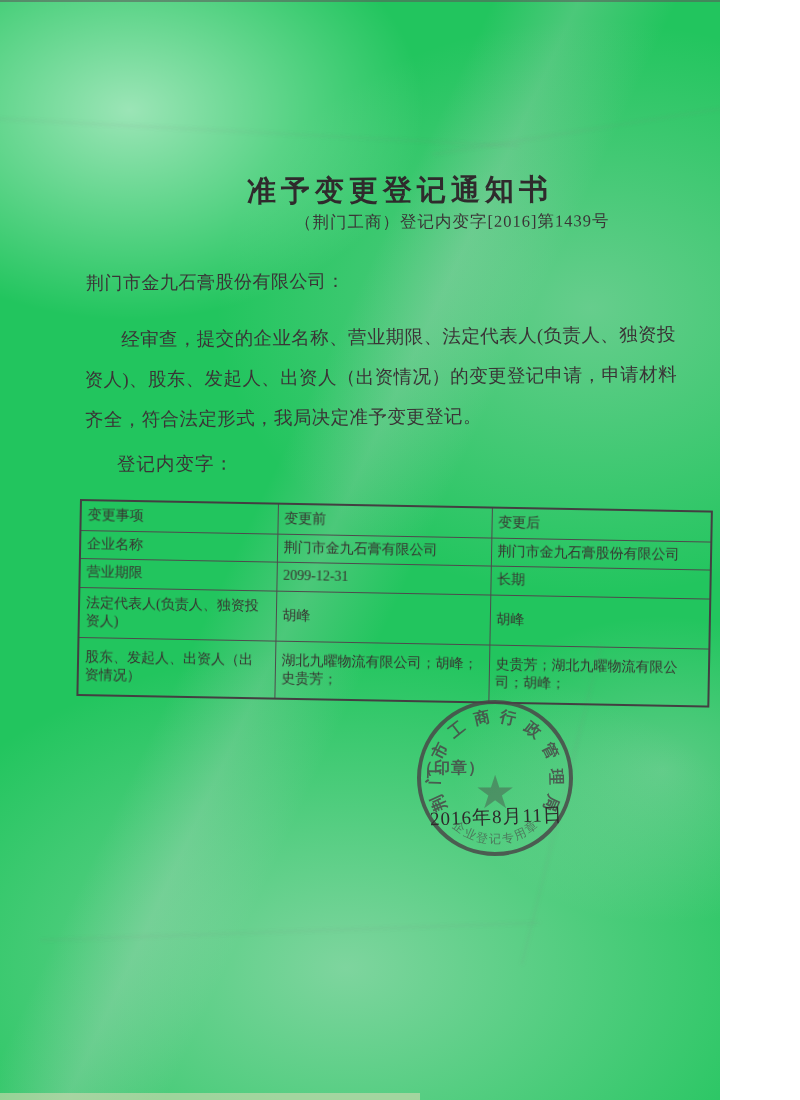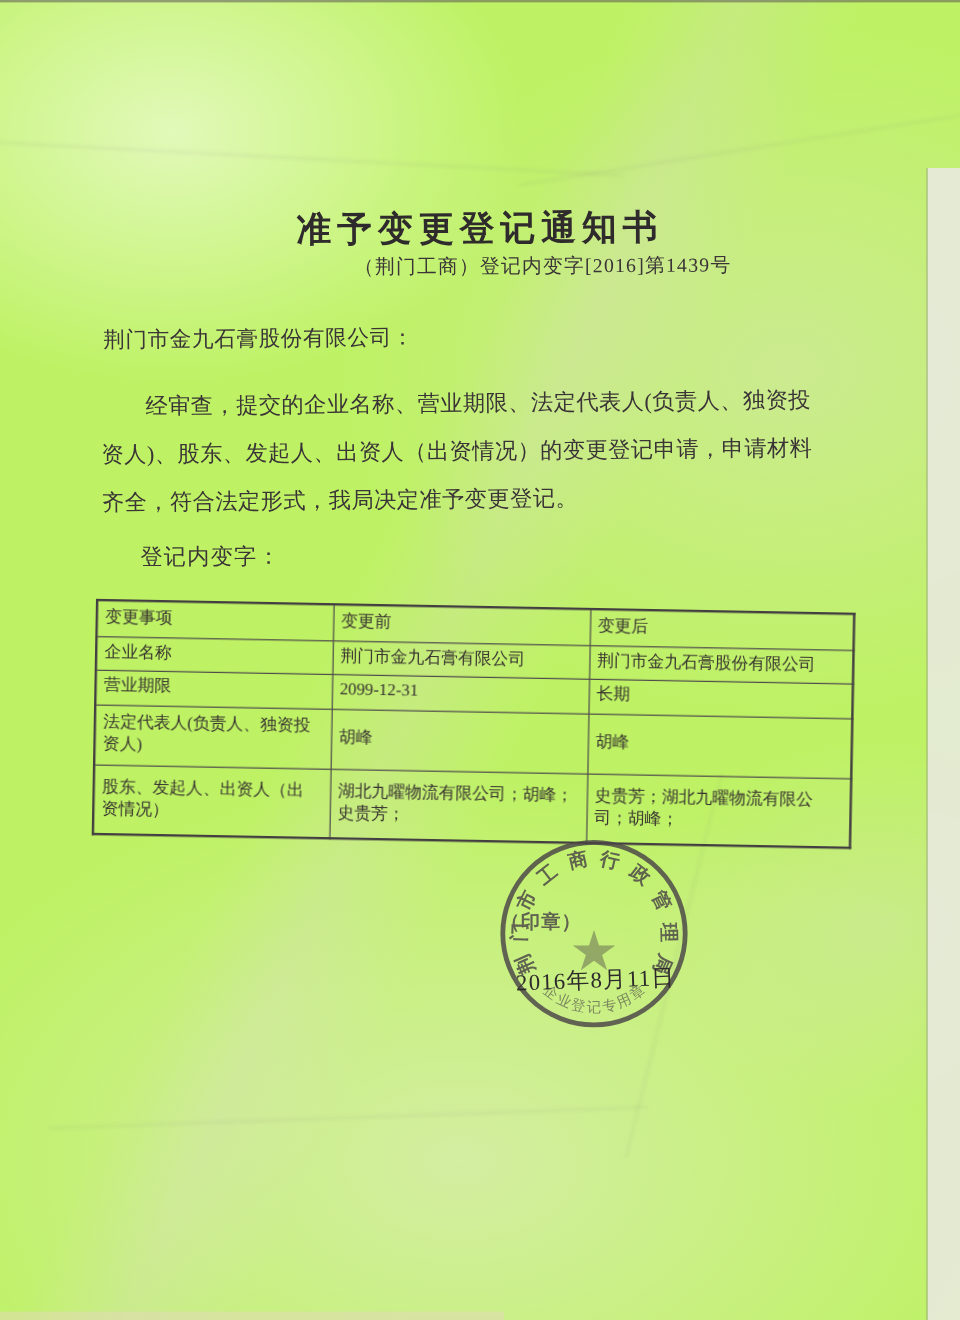--- a/index.html
+++ b/index.html
@@ -1,20 +1,21 @@
 <!DOCTYPE html>
 <html><head>
 <meta charset="utf-8">
 <style>
   html,body{margin:0;padding:0;}
   .scan{
-    position:relative;width:800px;height:1100px;overflow:hidden;
-    background:#bef264;
+    position:relative;width:688px;height:1100px;overflow:hidden;
+    background:#22c55e;
     font-family:"Liberation Serif","DejaVu Serif",serif;
     color:#3a3436;
+    padding-left:32px;
   }
   .tex{position:absolute;inset:0;pointer-events:none;
     background:
       radial-gradient(ellipse 420px 300px at 18% 10%, rgba(255,255,255,0.55), transparent 70%),
       radial-gradient(ellipse 520px 400px at 82% 28%, rgba(229,221,227,0.35), transparent 72%),
       radial-gradient(ellipse 640px 430px at 48% 88%, rgba(238,232,236,0.45), transparent 75%),
       radial-gradient(ellipse 300px 220px at 92% 70%, rgba(226,218,224,0.30), transparent 70%),
       linear-gradient(115deg, transparent 40%, rgba(222,212,219,0.22) 47%, transparent 55%);
   }
   .crease{position:absolute;pointer-events:none;background:rgba(120,108,116,0.07);filter:blur(1.5px);}

